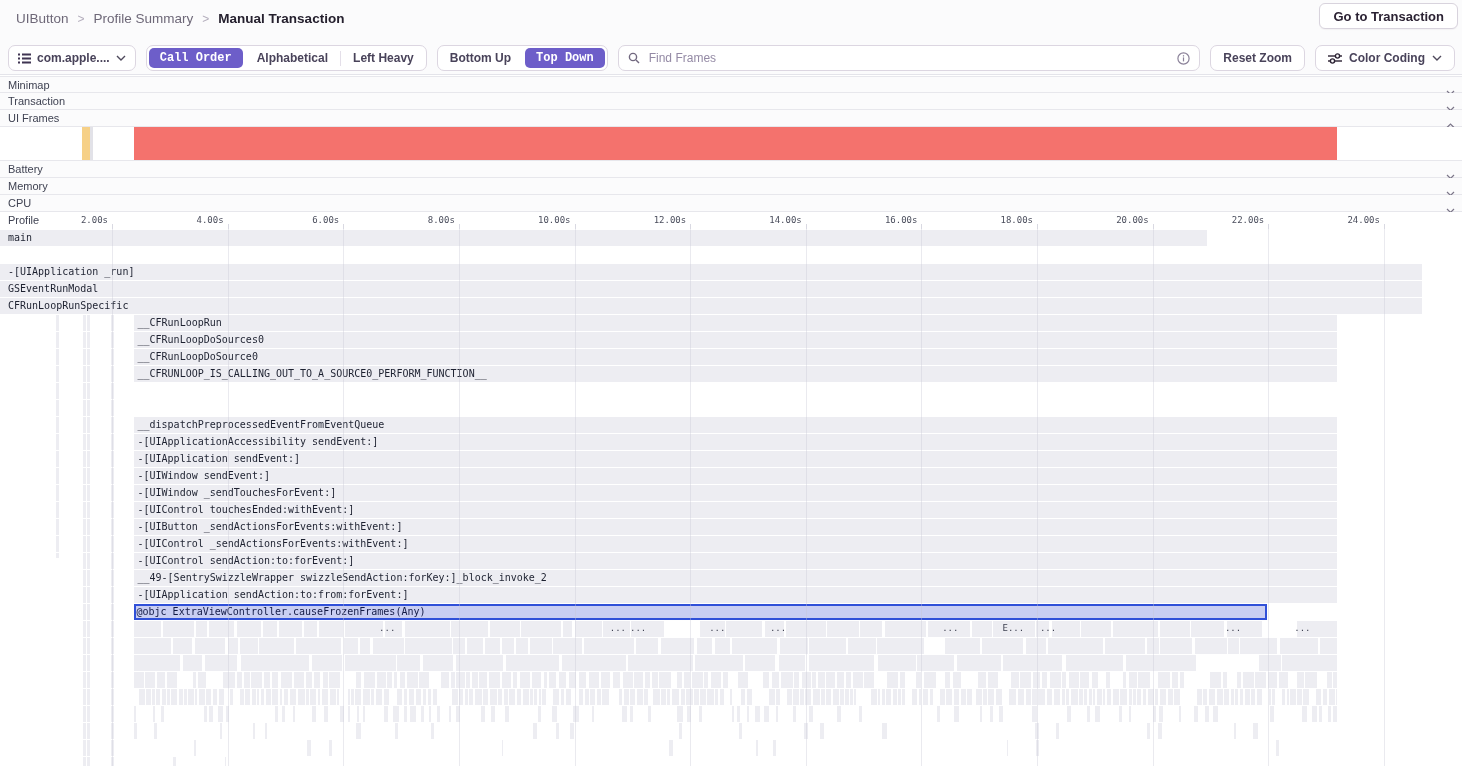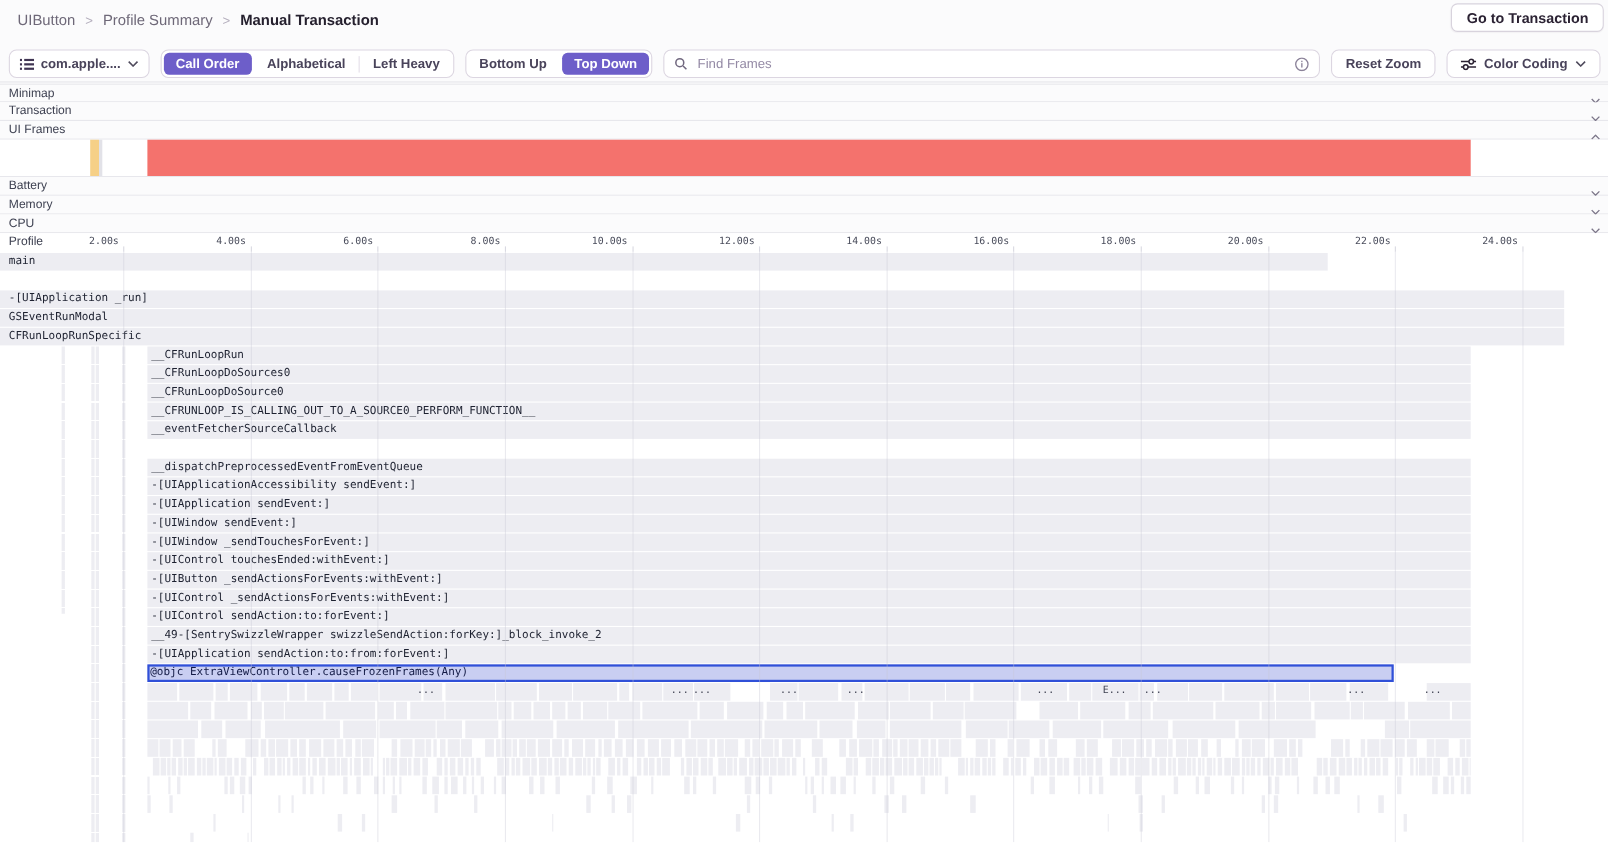--- a/index.html
+++ b/index.html
@@ -15,21 +15,21 @@
     border:1px solid #d8d3dd;border-radius:6px;font-weight:700;font-size:13px;color:#2b2233;
     display:flex;align-items:center;box-shadow:0 1px 1px rgba(43,34,51,.04);cursor:pointer;}
   
   .toolbar{position:absolute;left:0;top:42px;width:1462px;height:33px;background:#fbfbfc;
     border-bottom:1px solid #e4e4ea;display:flex;align-items:center;padding:0 7px 0 8px;box-sizing:border-box;gap:10px;}
   .pill,.seg-group,.btn{height:26px;background:#fff;border:1px solid #dcd6e1;border-radius:7px;
     display:flex;align-items:center;box-sizing:border-box;font-size:12px;font-weight:700;color:#49435a;cursor:pointer;}
   .pill{padding:0 9px;gap:6px;white-space:nowrap;}
   .seg-group{padding:0;}
   .seg-item{padding:0 12px;line-height:24px;white-space:nowrap;cursor:pointer;}
-  .seg-item.selected{background:#6d5ec9;color:#fff;border-radius:5px;margin:0 2px;line-height:20px;padding:0 11px;height:20px;display:flex;align-items:center;}
+  .seg-item.selected{background:#6d5ec9;color:#fff;border-radius:5px;margin:0 2px;line-height:20px;padding:0 11px;height:20px;display:flex;align-items:center;font-family:Liberation Mono, monospace;}
   .seg-div{width:1px;height:15px;background:#e4dfe9;}
   .search{flex:1;height:26px;background:#fff;border:1px solid #dcd6e1;border-radius:7px;
     display:flex;align-items:center;padding:0 9px;gap:7px;box-sizing:border-box;}
   .search input{flex:1;border:none;outline:none;font-size:12px;color:#2b2233;background:transparent;font-family:"Liberation Sans",sans-serif;}
   .search input::placeholder{color:#948aa5;font-weight:400;}
   .btn{padding:0 12px;gap:7px;white-space:nowrap;}
   .icon{display:flex;align-items:center;justify-content:center;}
   
   .section-row{position:absolute;left:0;width:1462px;height:17px;background:#fbfbfc;
     border-bottom:1px solid #e7e7ec;box-sizing:border-box;cursor:pointer;}
@@ -246,23 +246,20 @@
         <span class="flabel">__CFRunLoopRun</span>
       </div>
       <div class="frow" style="left: 133.507px; width: 1203.59px; top: 103px;">
         <span class="flabel">__CFRunLoopDoSources0</span>
       </div>
       <div class="frow" style="left: 133.507px; width: 1203.59px; top: 120px;">
         <span class="flabel">__CFRunLoopDoSource0</span>
       </div>
       <div class="frow" style="left: 133.507px; width: 1203.59px; top: 137px;">
         <span class="flabel">__CFRUNLOOP_IS_CALLING_OUT_TO_A_SOURCE0_PERFORM_FUNCTION__</span>
-      </div>
-      <div class="frow" style="left: 133.507px; width: 1203.59px; top: 154px;">
-        <span class="flabel">__eventFetcherSourceCallback</span>
       </div>
       <div class="frow" style="left: 133.507px; width: 1203.59px; top: 188px;">
         <span class="flabel">__dispatchPreprocessedEventFromEventQueue</span>
       </div>
       <div class="frow" style="left: 133.507px; width: 1203.59px; top: 205px;">
         <span class="flabel">-[UIApplicationAccessibility sendEvent:]</span>
       </div>
       <div class="frow" style="left: 133.507px; width: 1203.59px; top: 222px;">
         <span class="flabel">-[UIApplication sendEvent:]</span>
       </div>

